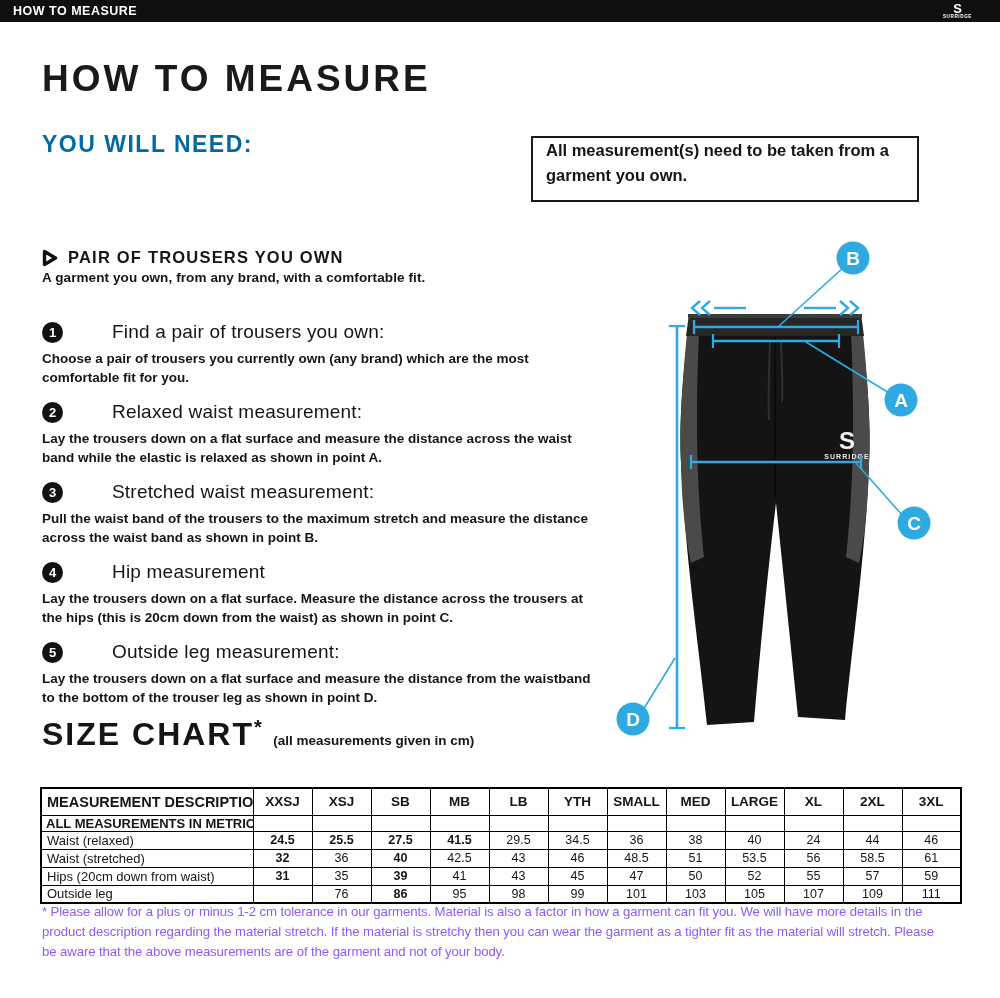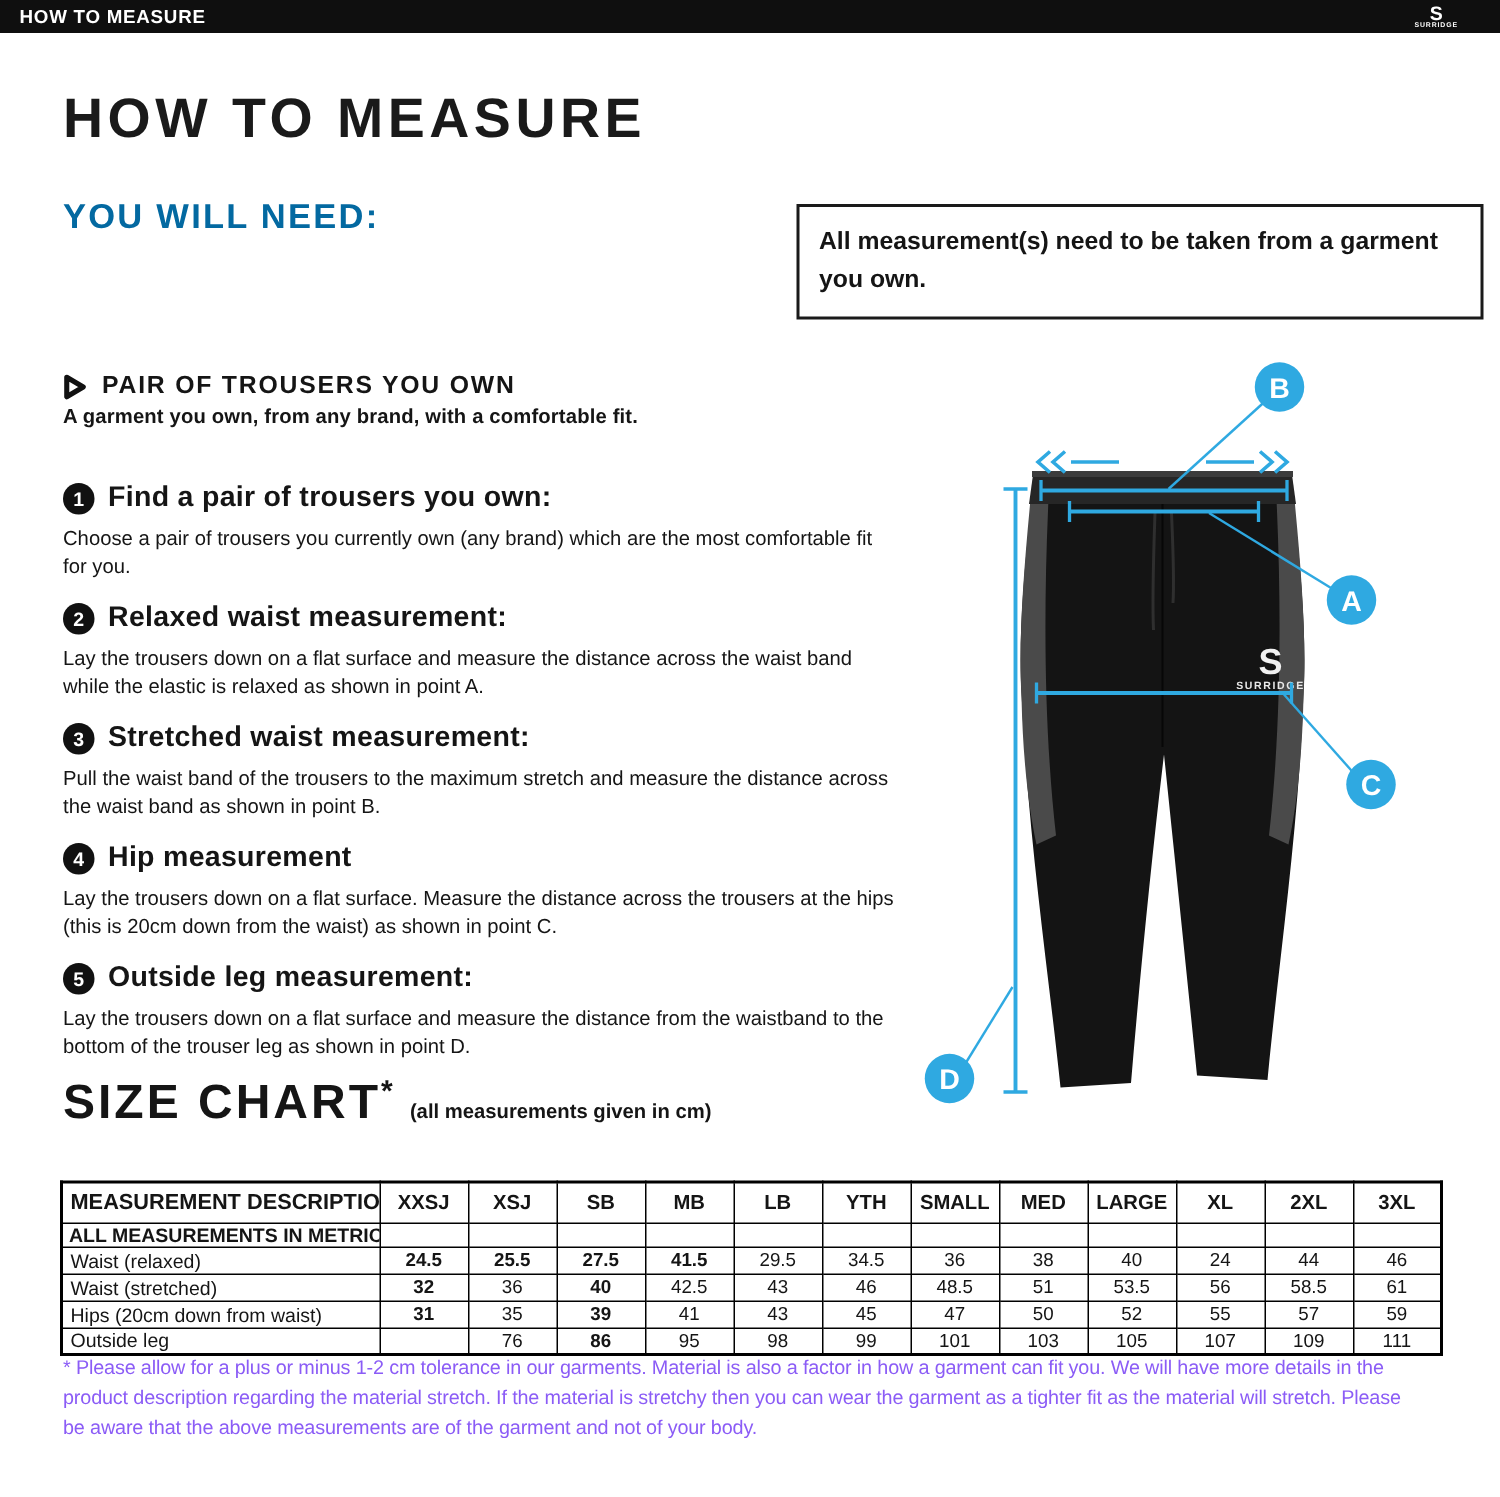--- a/index.html
+++ b/index.html
@@ -17,30 +17,30 @@
 
   .h1 { position:absolute; left:42px; top:58px; font-size:37px; font-weight:900; letter-spacing:3px; color:#1a1a1a; }
   .h2-need { position:absolute; left:42px; top:131px; font-size:23px; font-weight:800; letter-spacing:1.5px; color:#0369a1; }
 
   .need-item { position:absolute; left:42px; }
   .need-0 { top:183px; } .need-1 { top:248px; }
   .need-head { display:flex; align-items:center; gap:10px; }
   .need-title { font-size:16.5px; font-weight:800; letter-spacing:1.2px; }
   .need-desc { font-size:13.5px; font-weight:700; margin-top:3px; letter-spacing:0.1px; }
 
-  .note-box { position:absolute; left:531px; top:136px; width:458px; border:2px solid #1a1a1a;
-              padding:11px 13px 12px; font-size:16.5px; font-weight:700; line-height:1.5; }
+  .note-box { position:absolute; left:531px; top:136px; width:388px; border:2px solid #1a1a1a;
+              padding:0 13px 12px; font-size:16.5px; font-weight:700; line-height:1.5; }
 
   .steps { position:absolute; left:42px; top:320px; width:562px; list-style:none; }
   .step { margin-bottom:13px; }
   .step-head { display:flex; align-items:center; gap:9px; height:24px; }
   .badge { width:21px; height:21px; border-radius:50%; background:#111; color:#fff; flex:0 0 21px;
            font-size:13px; font-weight:700; display:flex; align-items:center; justify-content:center; }
-  .step-title { font-size:19px; font-weight:700; letter-spacing:0.2px; }
-  .step-desc { font-size:13.5px; font-weight:400; line-height:19px; margin:5px 0 0; max-width:556px; }
+  .step-title { font-size:19px; font-weight:400; letter-spacing:0.2px;margin-left:40px; }
+  .step-desc { font-size:13.5px; font-weight:700; line-height:19px; margin:5px 0 0; max-width:556px; }
 
   .size-heading { position:absolute; left:42px; top:716px; }
   .size-title { font-size:32px; font-weight:900; letter-spacing:2px; }
   .size-ast { font-size:20px; font-weight:900; vertical-align:11px; }
   .size-sub { font-size:13.5px; font-weight:700; margin-left:7px; }
 
   table.size-table { position:absolute; left:40px; top:787px; width:922px; border-collapse:collapse;
                      table-layout:fixed; border:2px solid #000; }
   .size-table th, .size-table td { border:1px solid #000; text-align:center; overflow:hidden; white-space:nowrap; }
   .size-table thead th { font-size:13.5px; font-weight:700; height:27px; }

